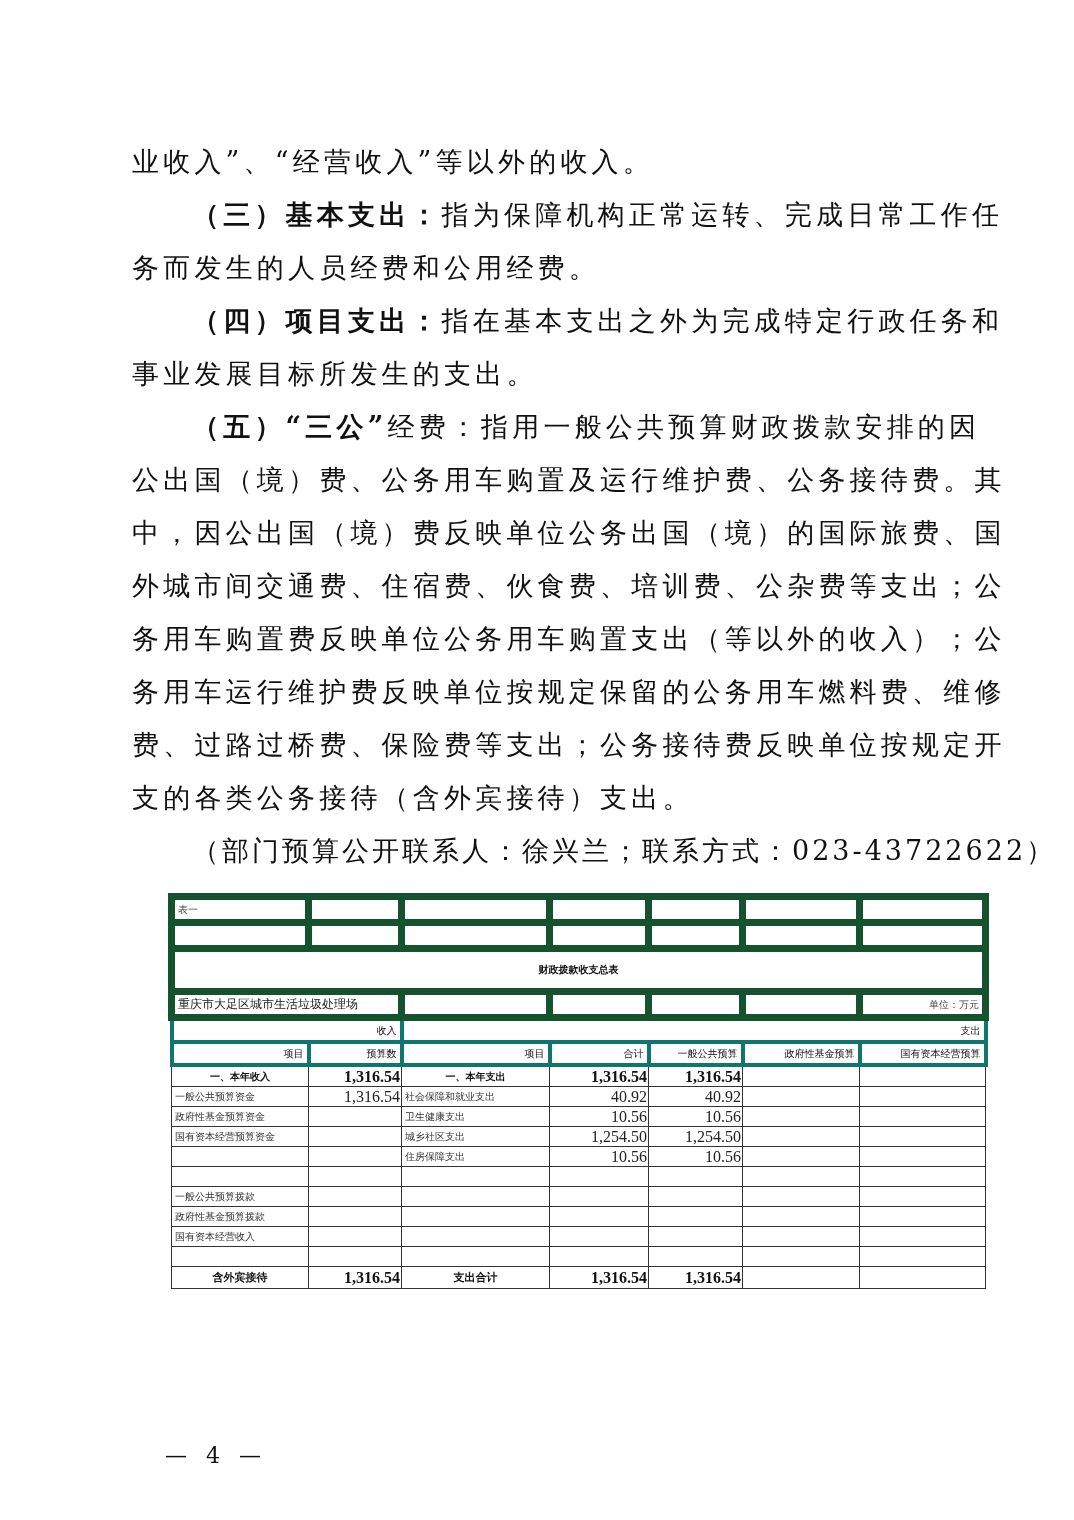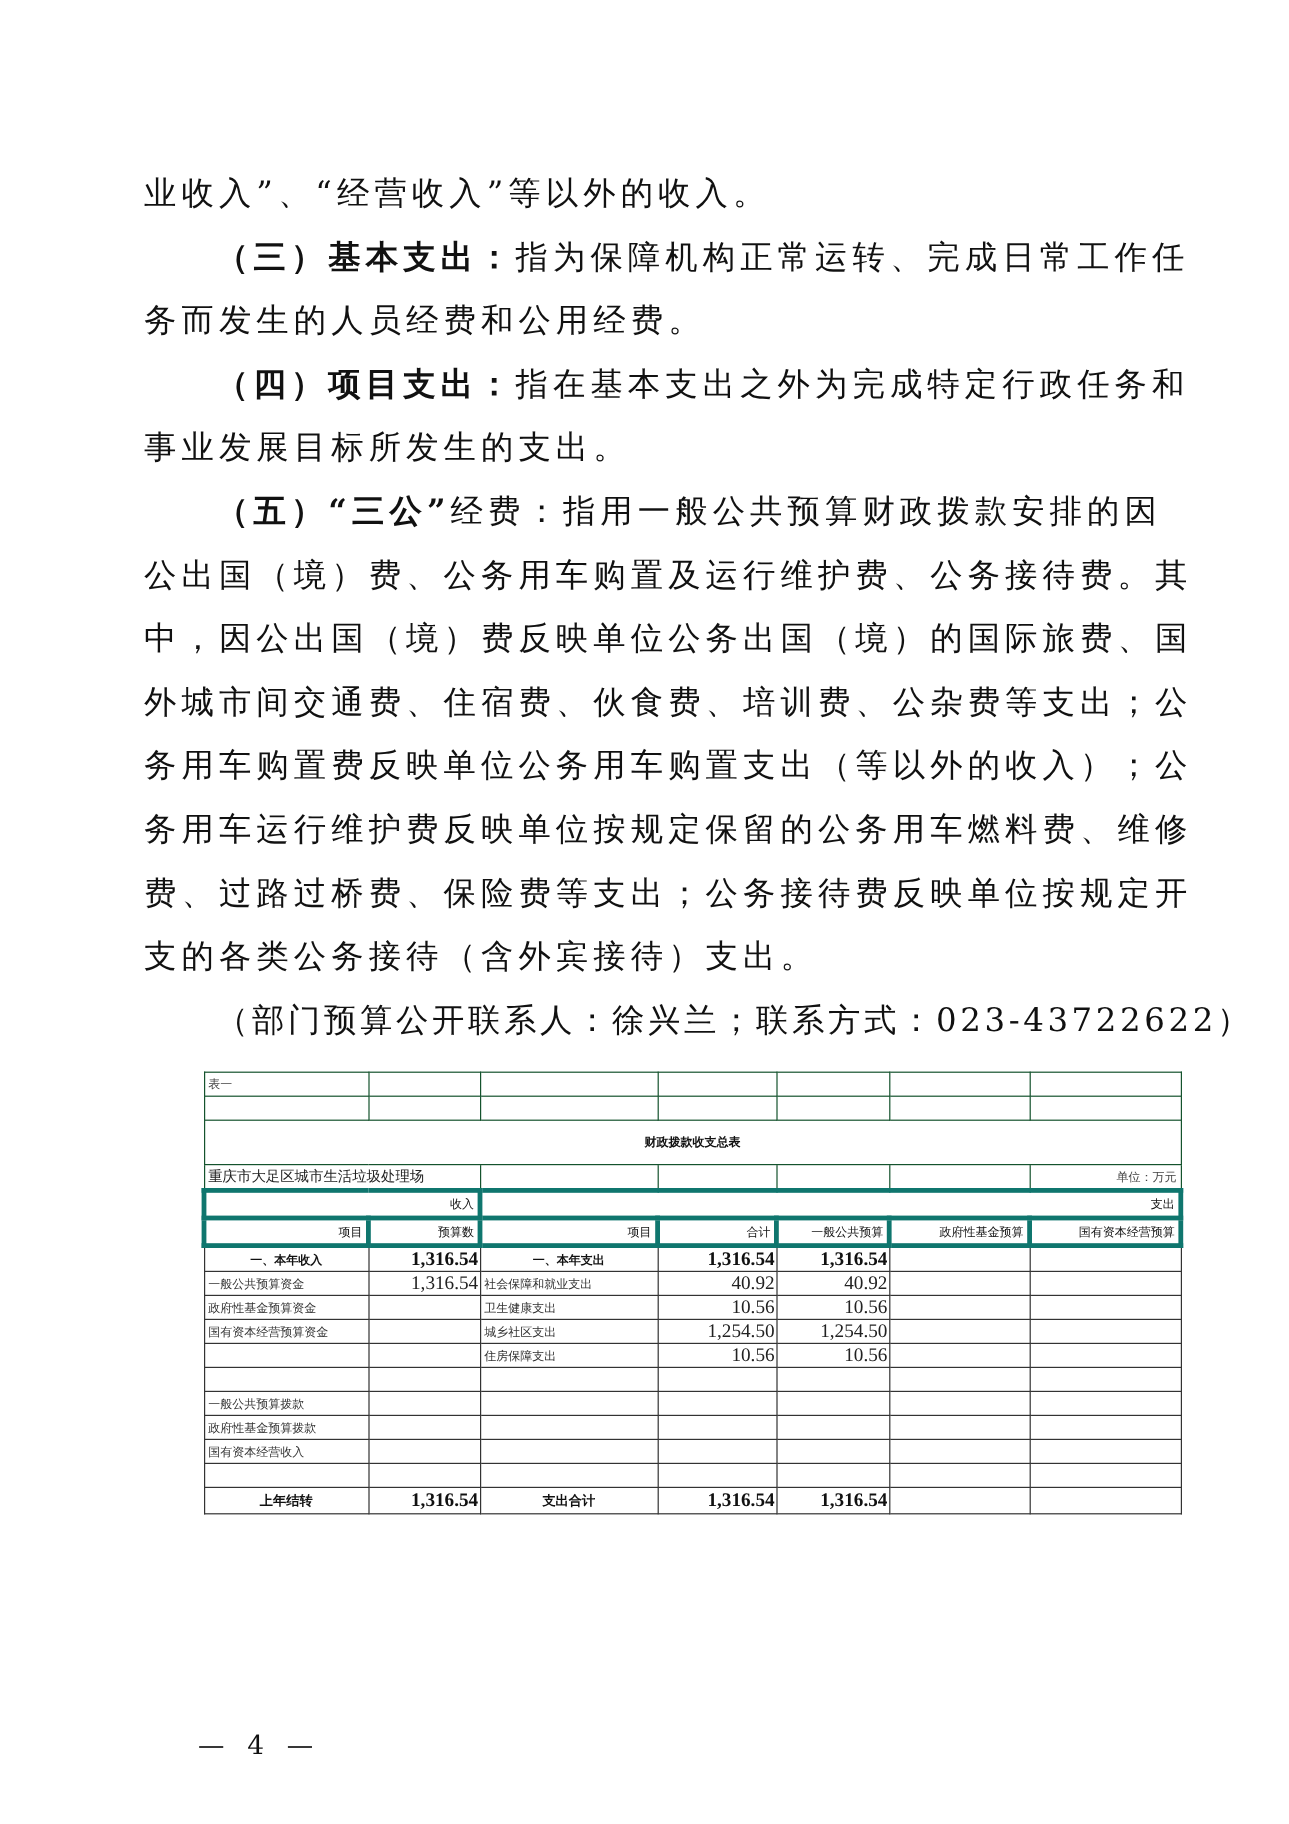--- a/index.html
+++ b/index.html
@@ -1,26 +1,26 @@
 <!DOCTYPE html>
 <html><head>
 <meta charset="utf-8">
 <style>
   html, body { margin:0; padding:0; background:#fff; }
   body { width:1074px; height:1520px; position:relative; overflow:hidden; font-family:"DejaVu Serif", serif; color:#111; }
-  .para { position:absolute; left:120px; width:812px; font-size:27px; line-height:53px; letter-spacing:4.2px; white-space:nowrap; }
+  .para { position:absolute; left:132px; width:812px; font-size:27px; line-height:53px; letter-spacing:4.2px; white-space:nowrap; }
   .line { display:block; height:53px; }
   .indent { padding-left:60px; }
   .bold { font-weight:bold; }
   .contact { letter-spacing:3px; }
 
   #tbl-wrap { position:absolute; left:168px; top:893px; width:814px; }
   table.fin { border-collapse:collapse; width:814px; table-layout:fixed; font-family:"DejaVu Sans", sans-serif; }
   table.fin td { padding:0 3px; font-size:10px; height:19px; overflow:hidden; white-space:nowrap; }
-  .g td { border:1px solid #14532d;font-family:Liberation Mono, monospace; }
+  .g td { border:7px solid #14532d;font-family:Liberation Mono, monospace; }
   .hdr td { border:4px solid #0f766e; font-size:13px; text-align:right; height:40px; }
   .body td { border:1px solid #333; font-family:"DejaVu Serif", serif; font-size:10px; color:#333; height:19px; }
   .body td.num { text-align:right; padding-right:1px; font-family:"Liberation Serif", serif; font-size:16px; color:#222; }
   .body td.c { text-align:center; }
   .body td.b { font-weight:bold; color:#111; }
   .title-cell { font-family:"DejaVu Serif", serif; font-size:16px; font-weight:bold; text-align:center; height:36px !important; }
   .small { font-size:9px; color:#444; }
   .unit { text-align:right; font-size:9px; color:#444; }
 
   #page-num { position:absolute; left:165px; top:1443px; font-size:22px; font-family:"DejaVu Serif", serif; letter-spacing:6px; }
@@ -185,21 +185,21 @@
         <tr>
           <td></td>
           <td class="num"></td>
           <td></td>
           <td class="num"></td>
           <td class="num"></td>
           <td></td>
           <td></td>
         </tr>
         <tr style="height: 22px;">
-          <td class="c b" style="font-size: 11px;">上年结转</td>
+          <td class="c b" style="font-size: 11px;">含外宾接待</td>
           <td class="num b">1,316.54</td>
           <td class="c b" style="font-size: 11px;">支出合计</td>
           <td class="num b">1,316.54</td>
           <td class="num b">1,316.54</td>
           <td class="b"></td>
           <td class="b"></td>
         </tr>
       </tbody>
   </table>
 </div>

